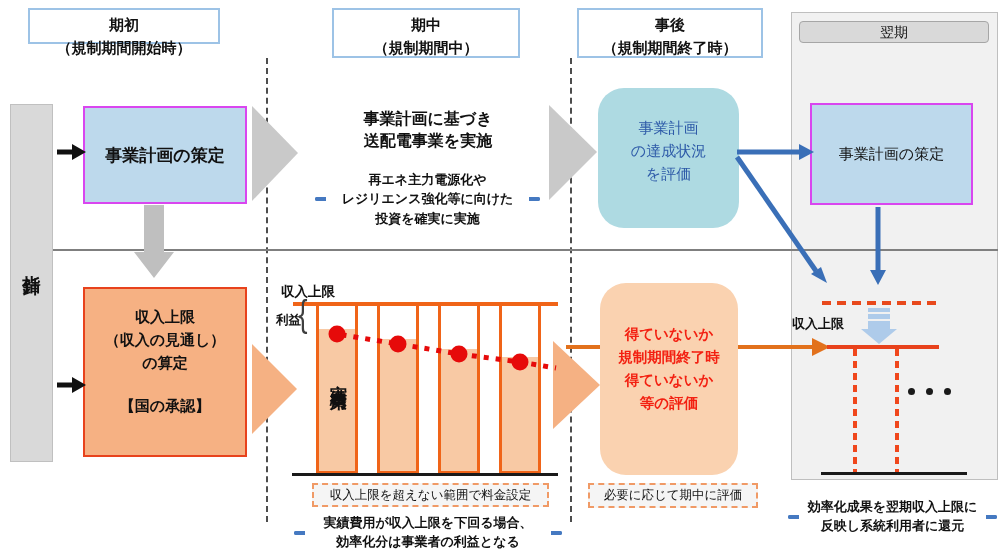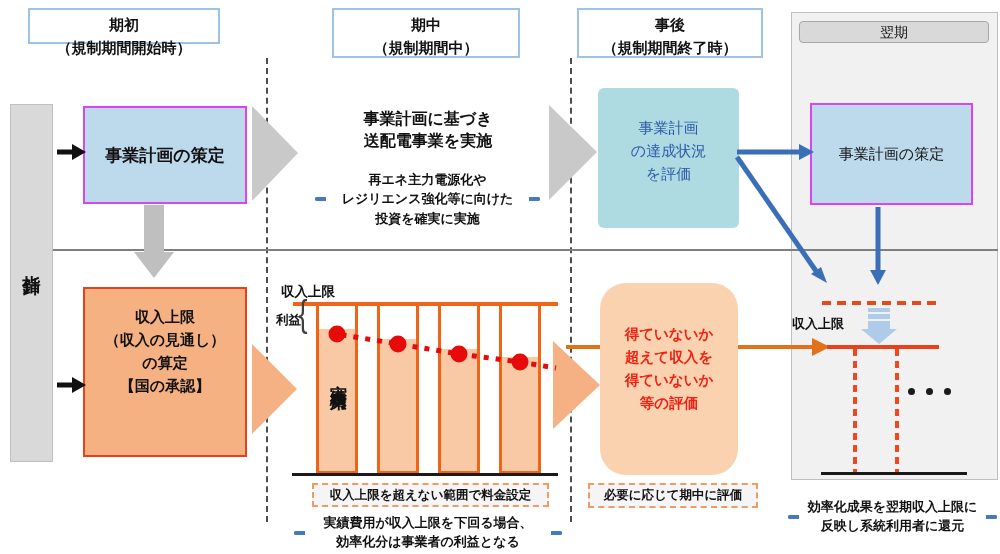--- a/index.html
+++ b/index.html
@@ -24,27 +24,27 @@
   
   .gbar{background:#d9d9d9;border:1px solid #c0c0c0;z-index:2}
   .vtext{writing-mode:vertical-rl;text-orientation:upright;font-weight:bold;}
 
   
   .box-blue{background:#bdd9ec;border:2px solid #d946ef;display:flex;align-items:center;
        justify-content:center;font-weight:bold;font-size:17px;z-index:2}
   .box-blue.nrm{font-weight:normal;font-size:15px}
   .box-orange{background:#f6b183;border:2px solid #e8421c;text-align:center;
        font-weight:bold;font-size:15px;line-height:23px;padding-top:16px;z-index:2}
-  .round-teal{background:#aedae2;border-radius:6px;color:#2d5aa8;font-size:15px;
+  .round-teal{background:#aedae2;border-radius:26px;color:#2d5aa8;font-size:15px;
        text-align:center;line-height:23px;padding-top:28px;z-index:2}
   .round-orange{background:#fad2b0;border-radius:26px;color:#f32011;font-weight:bold;
        font-size:14.5px;text-align:center;line-height:23px;padding-top:40px;z-index:2}
 
   
-  .dash-note{background:#f5f5f5;border:2px dashed #f09a66;font-weight:bold;font-size:12.5px;
+  .dash-note{background:#f5f5f5;border:2px dashed #f09a66;font-weight:normal;font-size:12.5px;
        text-align:center;display:flex;align-items:center;justify-content:center;z-index:2}
 
   
   .bracket-note{display:flex;align-items:center;z-index:2}
   .br{flex:0 0 9px;width:9px;border:2px solid #4579c1}
   .br-l{border-right:none;border-radius:9px 0 0 9px}
   .br-r{border-left:none;border-radius:0 9px 9px 0}
   .bn-txt{flex:1;display:flex;flex-direction:column;justify-content:center;
        text-align:center;font-weight:bold;font-size:13px;line-height:1.5}
   .bn-txt.sm{font-size:13px;line-height:1.45}
@@ -104,21 +104,21 @@
 
 <div class="abs gbar" style="left:10px;top:104px;width:43px;height:358px">
   <span class="abs vtext" style="top:155px;left:50%;transform:translateX(-50%);font-size:18px;letter-spacing:4px">指針</span>
 </div>
 
 <div class="abs box-blue" style="left:83px;top:106px;width:164px;height:98px">事業計画の策定</div>
 <div class="abs box-orange" style="left:83px;top:287px;width:164px;height:170px">
   <div>収入上限</div>
   <div>（収入の見通し）</div>
   <div>の算定</div>
-  <div style="">【国の承認】</div>
+  <div style="margin-top:20px">【国の承認】</div>
 </div>
 
 <div class="abs exec" style="left:318px;top:108px;width:220px">
   <div>事業計画に基づき</div>
   <div>送配電事業を実施</div>
 </div>
 <div class="abs bracket-note" style="left:315px;top:165px;width:225px;height:68px">
   <div class="br br-l"></div>
   <div class="bn-txt">
     <div>再エネ主力電源化や</div>
@@ -159,21 +159,21 @@
   <div class="br br-r"></div>
 </div>
 
 <div class="abs round-teal" style="left:598px;top:88px;width:141px;height:140px">
   <div>事業計画</div>
   <div>の達成状況</div>
   <div>を評価</div>
 </div>
 <div class="abs round-orange" style="left:600px;top:283px;width:138px;height:192px">
   <div>得ていないか</div>
-  <div>超えて収入を</div>
+  <div>規制期間終了時</div>
   <div>得ていないか</div>
   <div>等の評価</div>
 </div>
 <div class="abs dash-note" style="left:588px;top:483px;width:170px;height:25px">必要に応じて期中に評価</div>
 
 <div class="abs box-blue nrm" style="left:810px;top:103px;width:163px;height:102px">事業計画の策定</div>
 <div class="abs dashline-h" style="left:822px;top:301px;width:116px"></div>
 <div class="abs stripe" style="left:868px;top:308px;width:22px;height:4px"></div>
 <div class="abs stripe" style="left:868px;top:314px;width:22px;height:5px"></div>
 <div class="abs stripe" style="left:868px;top:321px;width:22px;height:8px"></div>

